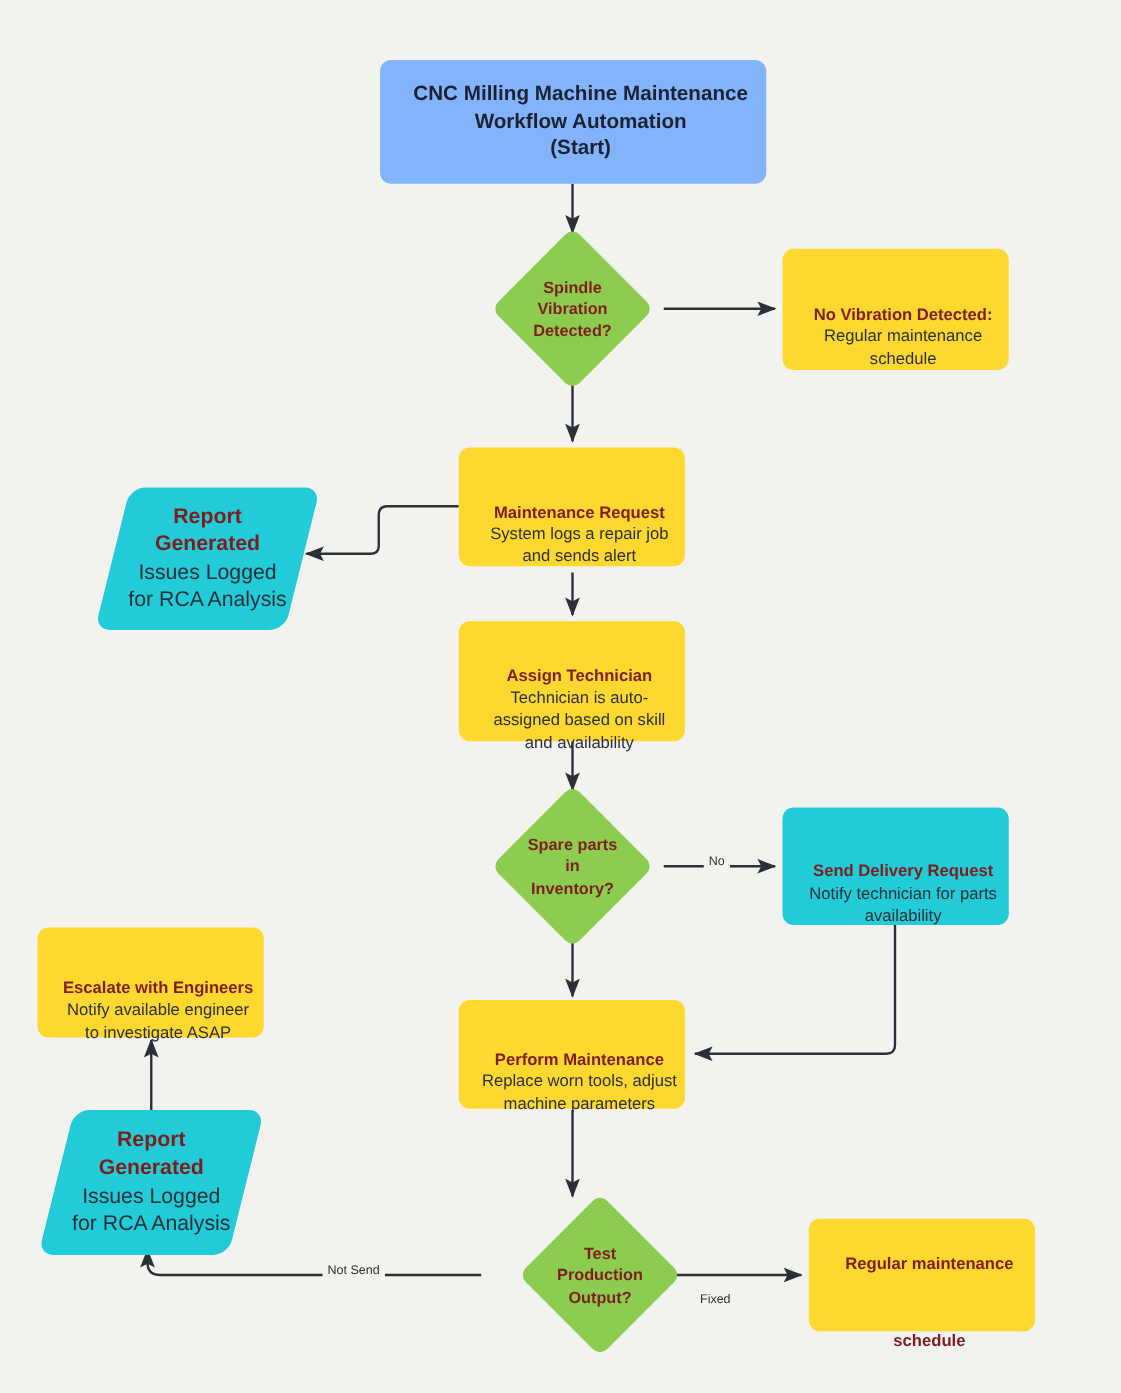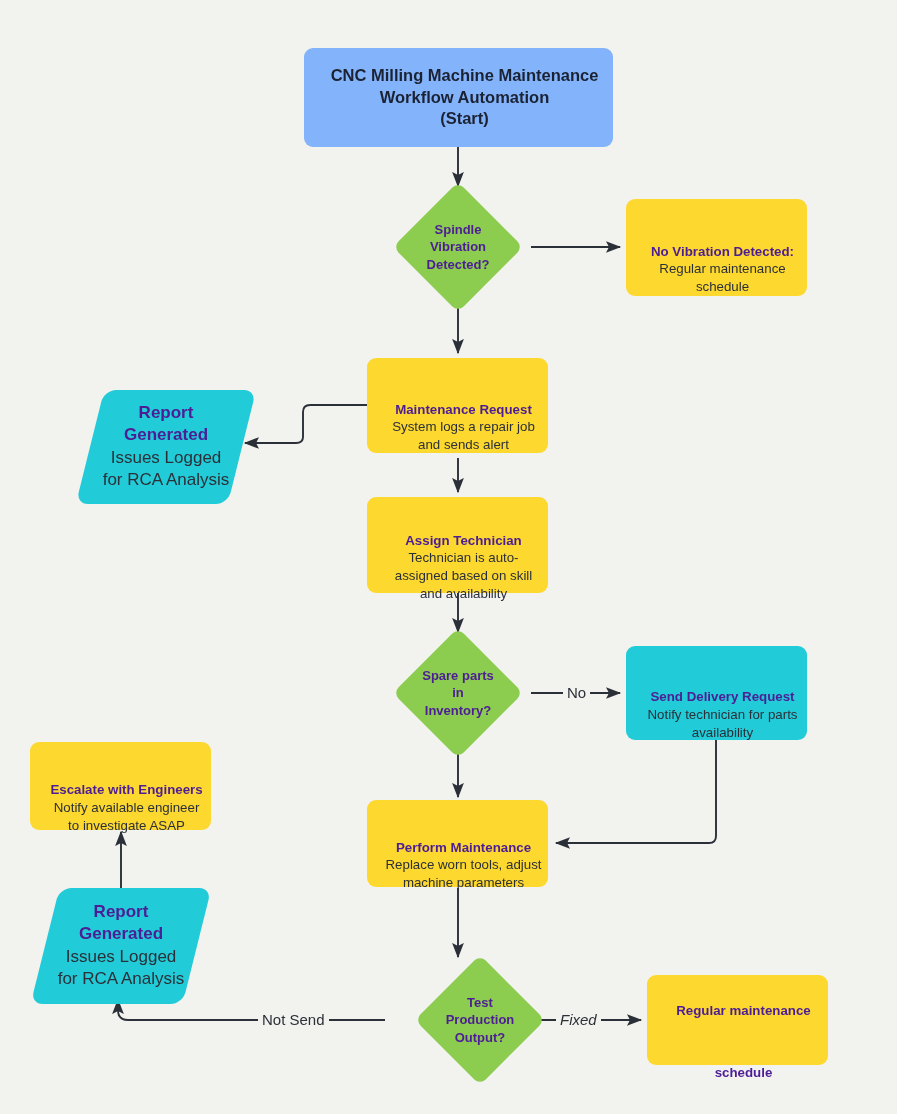--- a/index.html
+++ b/index.html
@@ -31,21 +31,21 @@
     justify-content: center;
     text-align: center;
     z-index: 2;
   }
   .box {
     border-radius: 9px;
     padding-left: 12px;
   }
   .title {
     font-weight: bold;
-    color: #4c1d95;
+    color: #7f1d1d;
     line-height: 1.32;
   }
   .subtitle {
     color: #2b3038;
     line-height: 1.34;
   }
   
   .start .title {
     font-size: 16.5px;
     color: #1b2233;
@@ -88,21 +88,21 @@
     transform: skewX(-14deg);
     z-index: -1;
   }
   .para .title, .para .subtitle {
     position: relative;
     z-index: 3;
     font-size: 17px;
   }
   .edge-label {
     position: absolute;
-    font-size: 15px;
+    font-size: 10px;
     color: #2b3038;
     background: #f2f2ef;
     padding: 0 4px;
     z-index: 3;
     white-space: nowrap;
   }
 </style>
 </head>
 <body>
 
@@ -224,15 +224,15 @@
     <div class="title">Output?</div>
   </div>
 
   <div class="node box proc" style="left:647px; top:975px; width:181px; height:90px; background:#fdd82f;">
     <div class="title">Regular maintenance</div>
     <div class="title">schedule</div>
   </div>
 
   <div class="edge-label" style="left:563px; top:684px;">No</div>
   <div class="edge-label" style="left:258px; top:1011px;">Not Send</div>
-  <div class="edge-label" style="left:556px; top:1011px;font-style:italic;">Fixed</div>
+  <div class="edge-label" style="left:556px; top:1034px;">Fixed</div>
 
 </div>
 
 </body></html>

